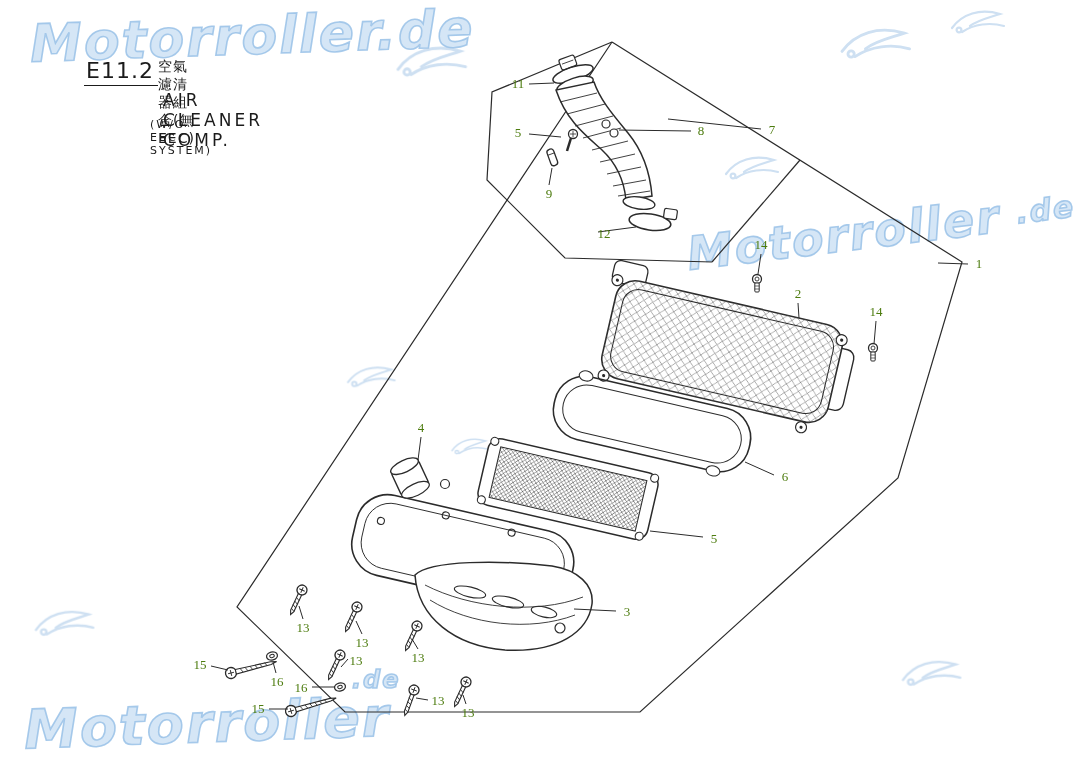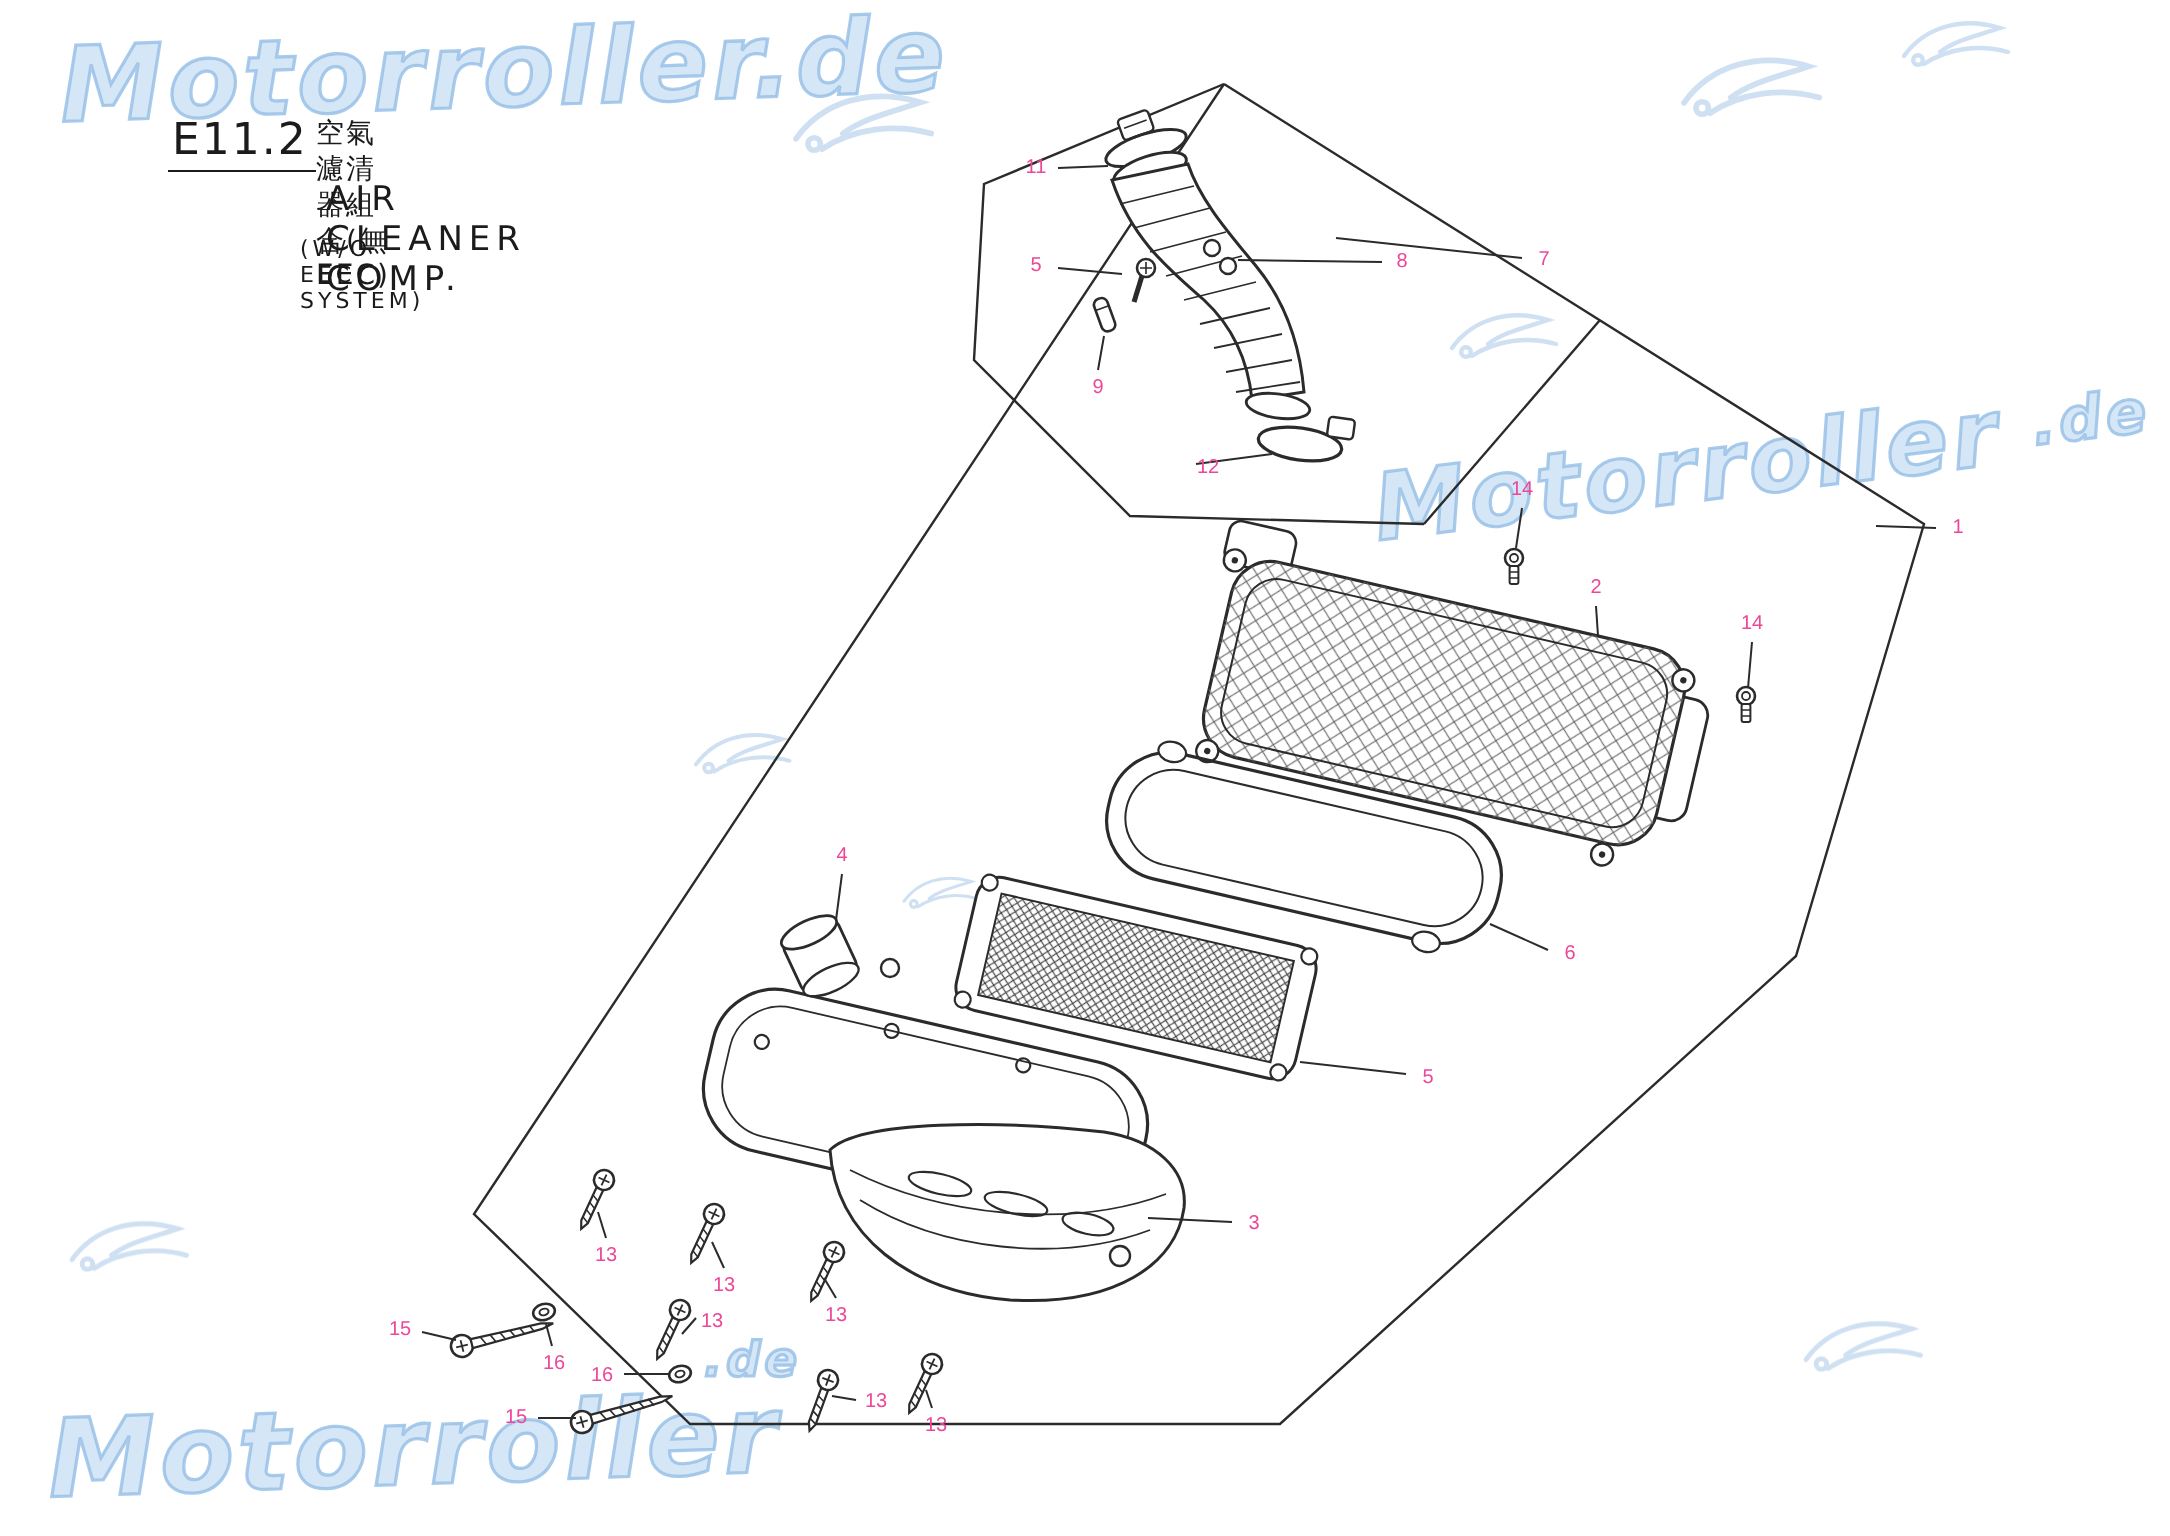--- a/index.html
+++ b/index.html
@@ -18,22 +18,22 @@
   .wm-bottom-suffix{left:352px;top:666px;font-size:24px;}
   
   .title-block{position:absolute;left:0;top:0;color:#1b1b1b;}
   .tb-code{position:absolute;left:64px;top:58px;font-size:22px;letter-spacing:1px;
            border-bottom:1.6px solid #1b1b1b;padding:0 4px 2px 2px;margin-left:20px;}
   .tb-zh{position:absolute;left:158px;top:58px;font-size:14px;letter-spacing:1px;}
   .tb-en{position:absolute;left:163px;top:90px;font-size:17px;letter-spacing:3px;}
   .tb-sub{position:absolute;left:150px;top:118px;font-size:11px;letter-spacing:2px;}
   
   #label-layer{position:absolute;left:0;top:0;width:1085px;height:768px;pointer-events:none;}
-  .callout{position:absolute;transform:translate(-50%,-50%);font-size:10px;color:#ec4899;
-           font-family:Liberation Sans, sans-serif;}
+  .callout{position:absolute;transform:translate(-50%,-50%);font-size:13px;color:#4d7c0f;
+           font-family:Liberation Serif, serif;}
 </style>
 </head>
 <body>
 
 <div class="stage">
 
   <div class="wm wm-top">Motorroller.de</div>
   <div class="wm wm-mid">Motorroller</div>
   <div class="wm wm-mid-suffix">.de</div>
   <div class="wm wm-bottom">Motorroller</div>

